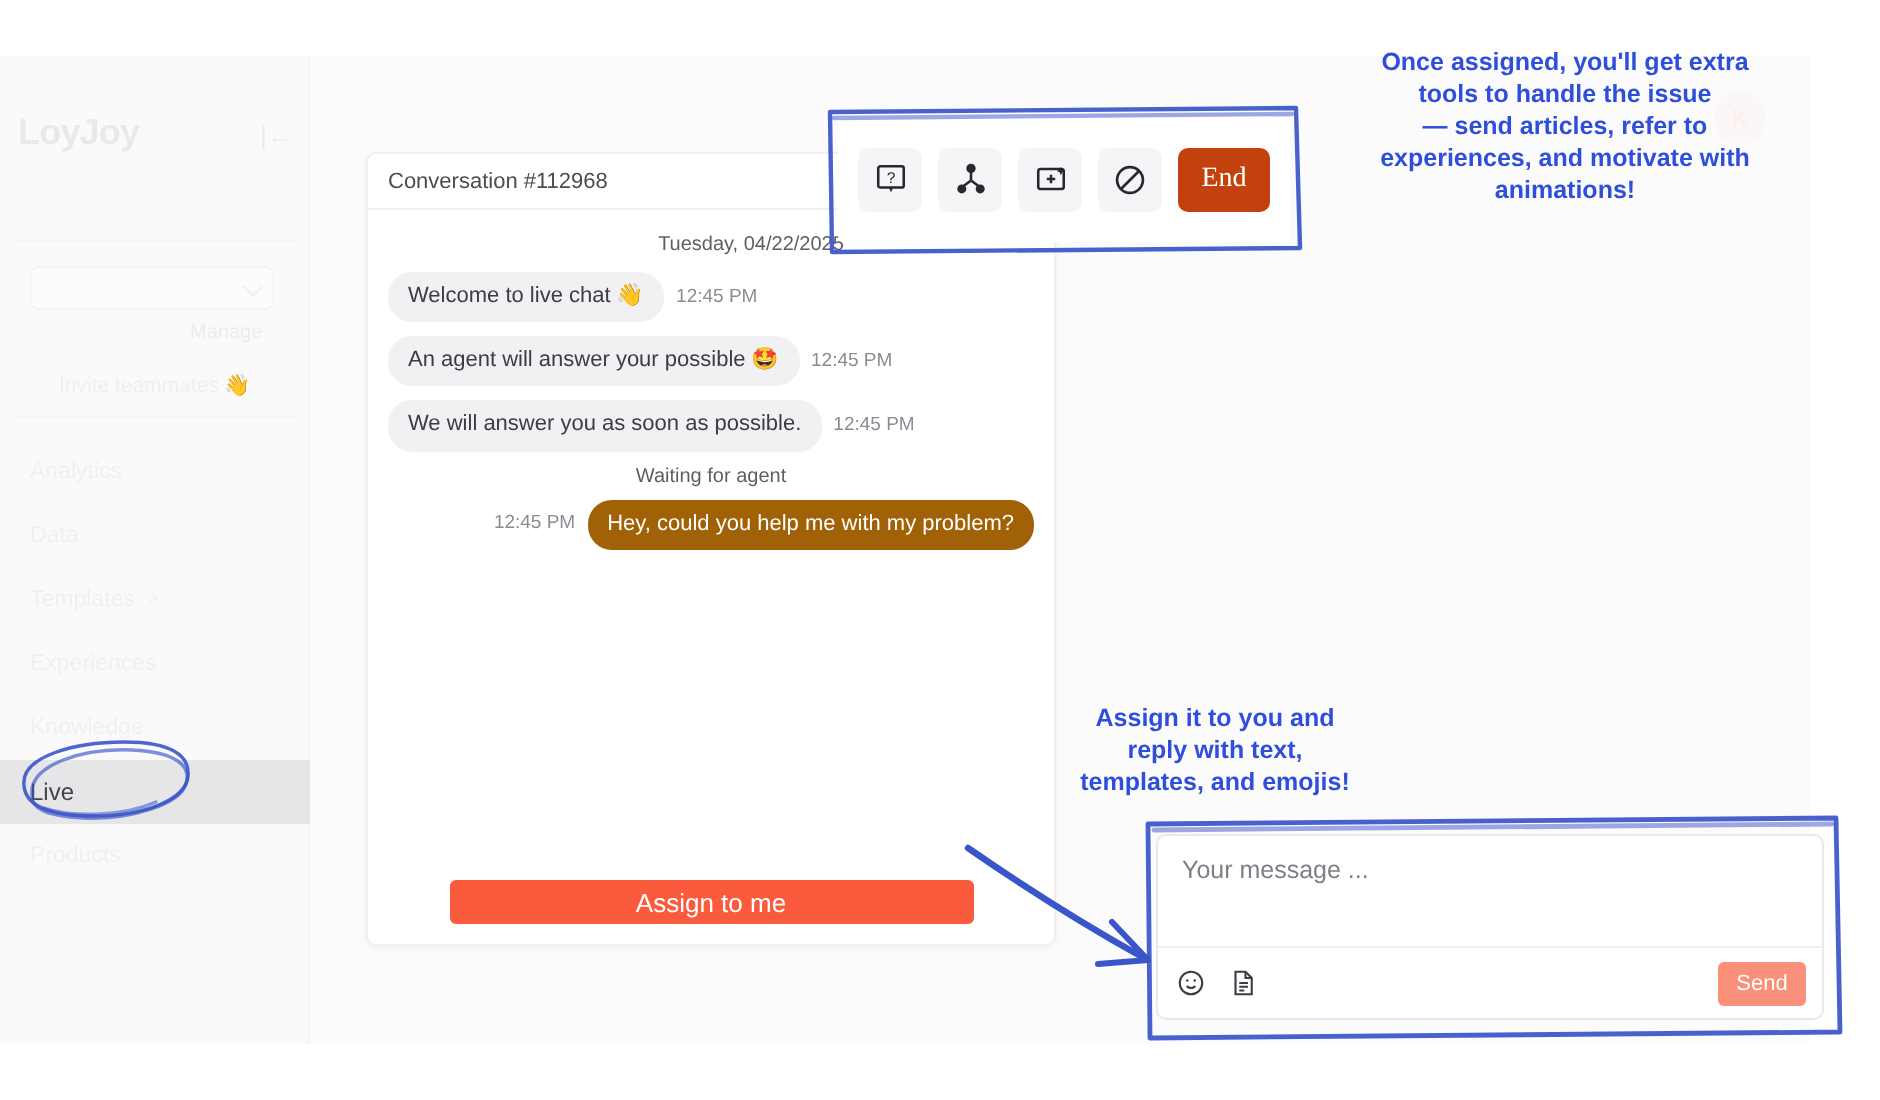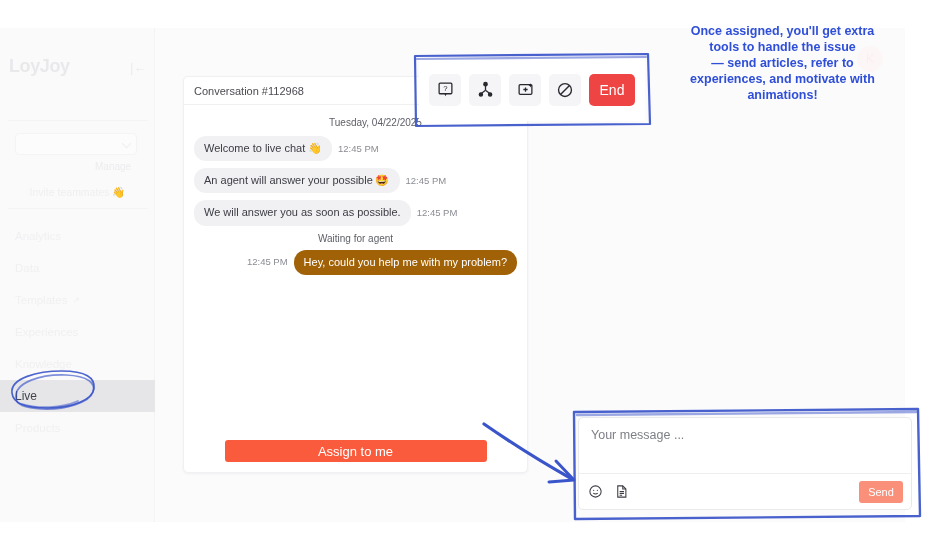--- a/index.html
+++ b/index.html
@@ -115,24 +115,24 @@
     padding: 0 10px;
     border-radius: 3px;
   }
   .tool-btn {
     width: 32px; height: 32px; border-radius: 5px; background: #f5f5f7;
     display: flex; align-items: center; justify-content: center;
     cursor: pointer; border: none;
   }
   .tool-btn svg { display: block; }
   .end-btn {
-    width: 46px; height: 32px; border-radius: 5px; background: #ef4444;
+    width: 46px; height: 32px; border-radius: 5px; background: #c2410c;
     color: #fff; font-size: 14px; border: none; cursor: pointer;
     display: flex; align-items: center; justify-content: center;
-    font-family: Liberation Sans, sans-serif;
+    font-family: Liberation Serif, serif;
   }
 
   
   .composer {
     position: absolute; left: 578px; top: 417px;
     width: 334px; height: 93px;
     background: #ffffff; border: 1px solid #e9e9ec; border-radius: 5px;
   }
   .composer-input {
     width: 100%; height: 56px; border: none; outline: none; resize: none;
@@ -325,14 +325,17 @@
       <path d="M484 424 C510 442, 545 464, 572 479"></path>
       <path d="M556 461 L574 480 L549 482" stroke-width="3" stroke-linejoin="round"></path>
     </g>
   </svg>
 
   <div class="anno" id="anno-top">Once assigned, you'll get extra
 tools to handle the issue
 — send articles, refer to
 experiences, and motivate with
 animations!</div>
+  <div class="anno" id="anno-bottom">Assign it to you and
+reply with text,
+templates, and emojis!</div>
 
 </div>
 
 </body></html>

